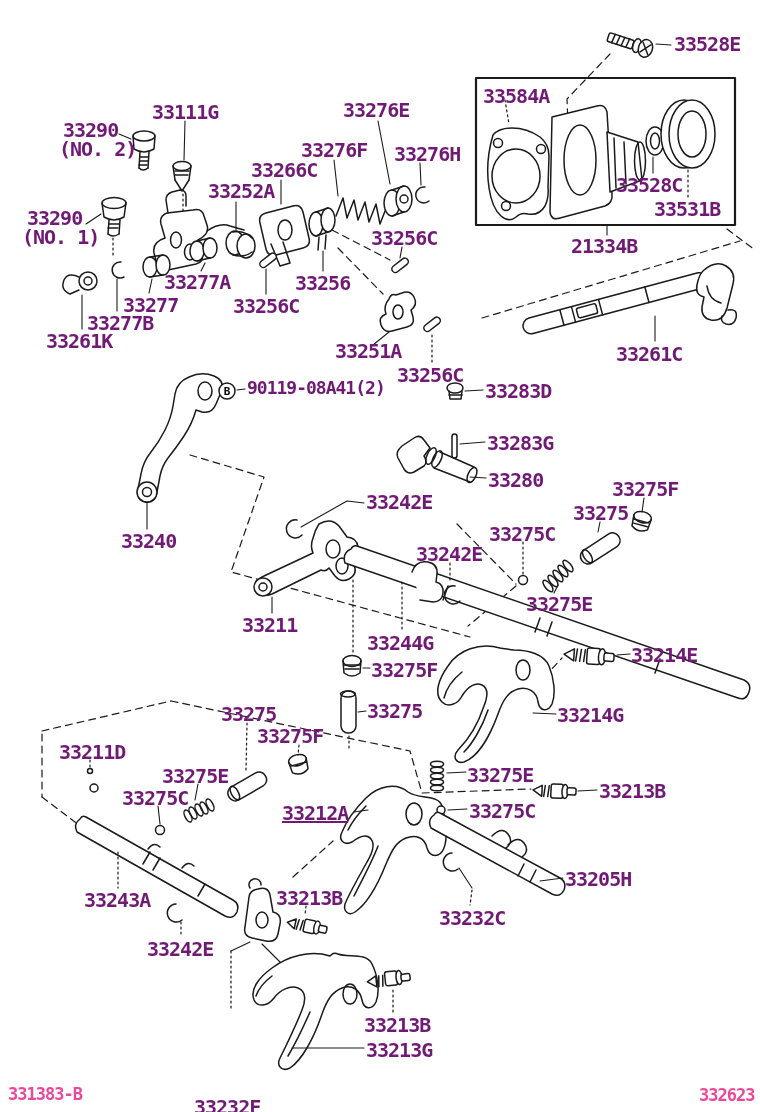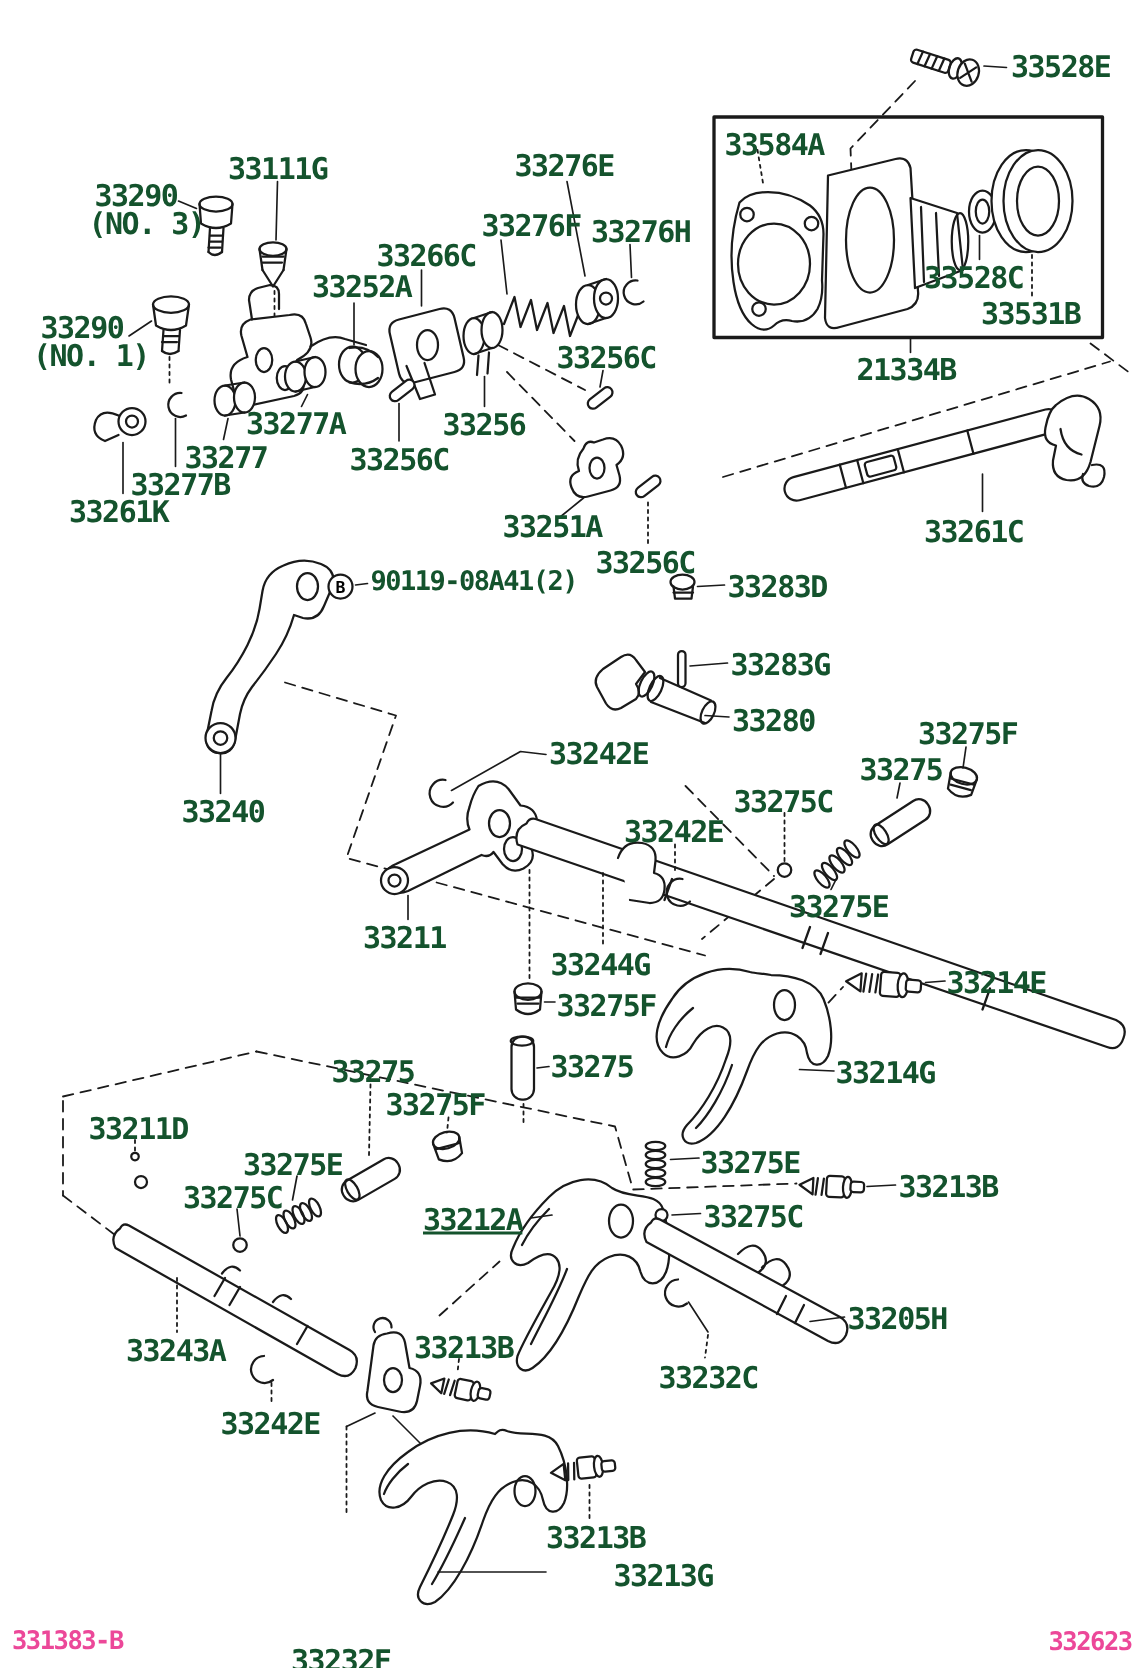--- a/index.html
+++ b/index.html
@@ -1,19 +1,19 @@
 <!DOCTYPE html>
 <html><head>
 <meta charset="utf-8">
 <style>
   html,body{margin:0;padding:0;background:#fff}
   .page{position:relative;width:760px;height:1112px;background:#fff;overflow:hidden;
         font-family:"DejaVu Sans Mono",monospace}
   .lbl{position:absolute;font-family:"DejaVu Sans Mono",monospace;font-weight:bold;
-       font-size:20px;line-height:1;letter-spacing:-1px;color:#14532d;white-space:pre}
+       font-size:20px;line-height:1;letter-spacing:-1px;color:#701a75;white-space:pre}
   .lbl.mid{font-size:18px;letter-spacing:-1px}
   .footer{position:absolute;font-family:"DejaVu Sans Mono",monospace;font-weight:bold;
           font-size:17px;line-height:1;letter-spacing:-1px;color:#ec4899}
   svg{position:absolute;left:0;top:0}
   svg path,svg rect,svg ellipse,svg circle,svg polyline,svg line{
       stroke:#1a1a1a;stroke-width:1.5;fill:none;stroke-linecap:round;stroke-linejoin:round}
   svg .w{fill:#fff}
   svg .dash{stroke-dasharray:7 5;stroke-width:1.2}
   svg .dot{stroke-dasharray:2 3;stroke-width:1.2}
   svg .ld{stroke-width:1.1}
@@ -431,23 +431,23 @@
     <path class="dot" d="M393,990 L393,1014"></path>
   </g>
 
 </svg>
 
 <div id="labels-layer">
       <span class="lbl" style="left: 674px; top: 34px;">33528E</span>
       <span class="lbl" style="left: 483px; top: 86px;">33584A</span>
       <span class="lbl" style="left: 152px; top: 102px;">33111G</span>
       <span class="lbl" style="left: 63px; top: 120px;">33290</span>
-      <span class="lbl" style="left: 59px; top: 139px;">(NO. 3)</span>
+      <span class="lbl" style="left: 59px; top: 139px;">(NO. 2)</span>
       <span class="lbl" style="left: 343px; top: 100px;">33276E</span>
-      <span class="lbl" style="left: 301px; top: 140px; margin-left: 20px;">33276F</span>
+      <span class="lbl" style="left: 301px; top: 140px;">33276F</span>
       <span class="lbl" style="left: 394px; top: 144px;">33276H</span>
       <span class="lbl" style="left: 251px; top: 160px;">33266C</span>
       <span class="lbl" style="left: 208px; top: 181px;">33252A</span>
       <span class="lbl" style="left: 616px; top: 175px;">33528C</span>
       <span class="lbl" style="left: 654px; top: 199px;">33531B</span>
       <span class="lbl" style="left: 27px; top: 208px;">33290</span>
       <span class="lbl" style="left: 22px; top: 227px;">(NO. 1)</span>
       <span class="lbl" style="left: 371px; top: 228px;">33256C</span>
       <span class="lbl" style="left: 571px; top: 236px;">21334B</span>
       <span class="lbl" style="left: 164px; top: 272px;">33277A</span>
@@ -485,19 +485,19 @@
       <span class="lbl" style="left: 467px; top: 765px;">33275E</span>
       <span class="lbl" style="left: 469px; top: 801px;">33275C</span>
       <span class="lbl" style="left: 599px; top: 781px;">33213B</span>
       <span class="lbl" style="left: 565px; top: 869px;">33205H</span>
       <span class="lbl" style="left: 84px; top: 890px;">33243A</span>
       <span class="lbl" style="left: 276px; top: 888px;">33213B</span>
       <span class="lbl" style="left: 439px; top: 908px;">33232C</span>
       <span class="lbl" style="left: 147px; top: 939px;">33242E</span>
       <span class="lbl" style="left: 194px; top: 1058px; margin-top: 39px;">33232F</span>
       <span class="lbl" style="left: 364px; top: 1015px;">33213B</span>
-      <span class="lbl" style="left: 366px; top: 1040px; margin-left: 43px;">33213G</span>
+      <span class="lbl" style="left: 366px; top: 1040px;">33213G</span>
     </div>
 
 <span class="footer" style="left:8px;top:1086px">331383-B</span>
 <span class="footer" style="left:699px;top:1087px">332623</span>
 
 </div>
 
 </body></html>

